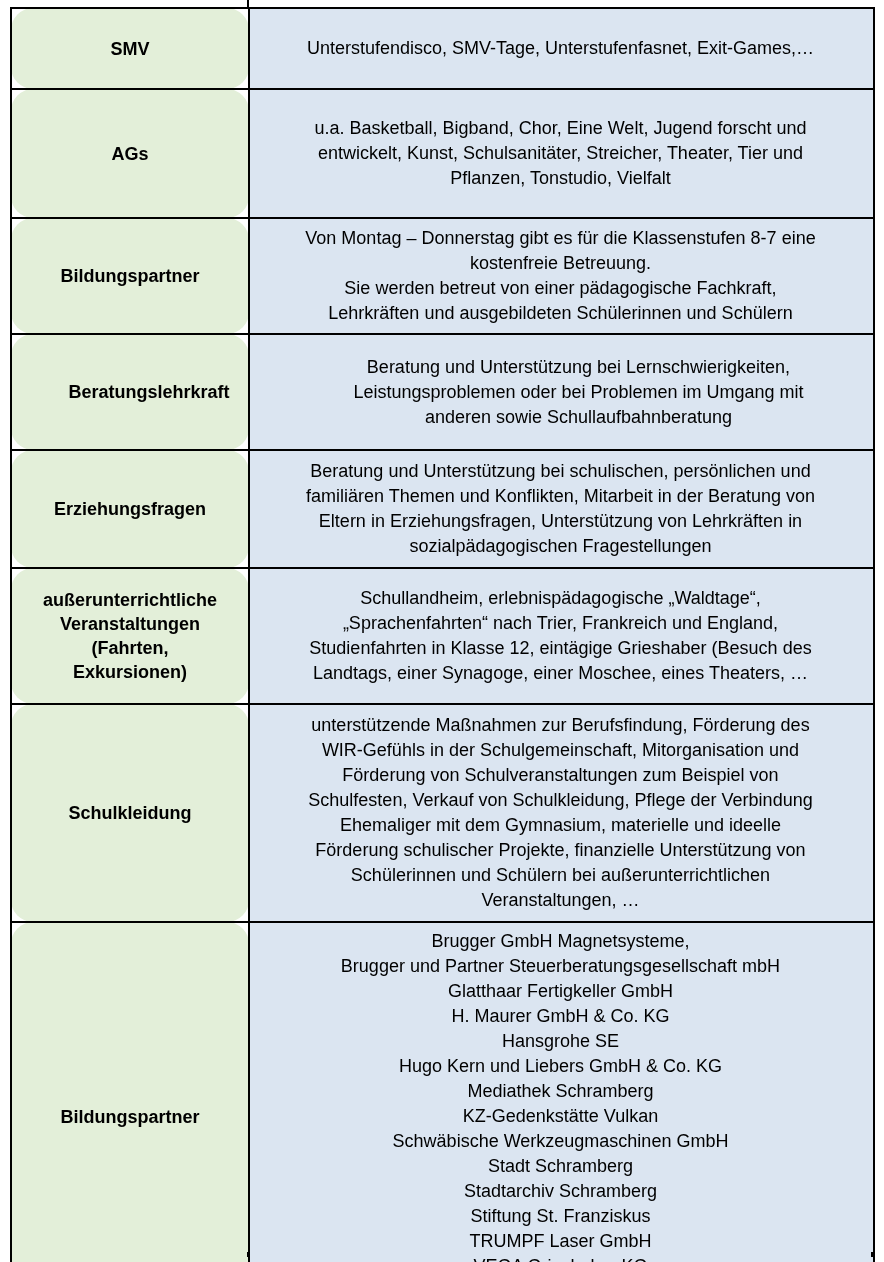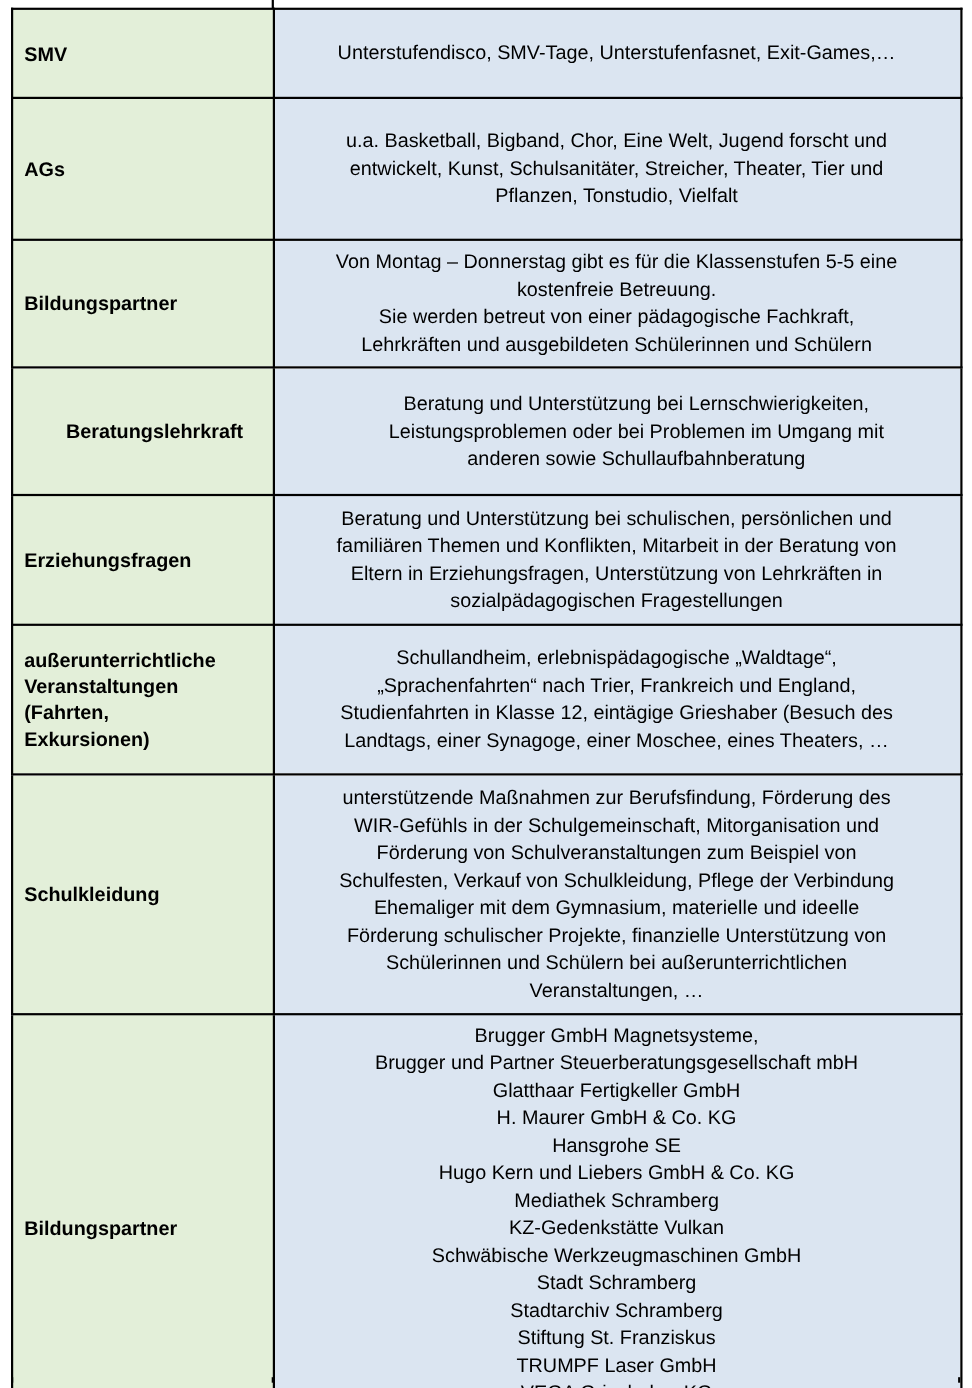--- a/index.html
+++ b/index.html
@@ -27,23 +27,24 @@
   table.info-table td {
     border: 2px solid var(--border_color, #000000);
     vertical-align: middle;
     white-space: pre-line;
     font-size: 18px;
     overflow: hidden;
   }
   td.label-cell {
     background: var(--label_bg, #e3efd9);
     font-weight: bold;
-    text-align: left;
+    text-align: center;
     line-height: 24px;
     padding: 4px 10px;
+    border-radius: 22px;
   }
   td.content-cell {
     background: var(--content_bg, #dbe5f1);
     text-align: center;
     line-height: 25px;
     padding: 4px 14px 4px 12px;
   }
   
   tr.r0 td { height: 71px;  }
   tr.r1 td { height: 119px; }
@@ -83,21 +84,21 @@
         <td class="content-cell">Unterstufendisco, SMV-Tage, Unterstufenfasnet, Exit-Games,…</td>
       </tr>
       <tr class="r1">
         <td class="label-cell">AGs</td>
         <td class="content-cell">u.a. Basketball, Bigband, Chor, Eine Welt, Jugend forscht und
 entwickelt, Kunst, Schulsanitäter, Streicher, Theater, Tier und
 Pflanzen, Tonstudio, Vielfalt</td>
       </tr>
       <tr class="r2">
         <td class="label-cell">Bildungspartner</td>
-        <td class="content-cell">Von Montag – Donnerstag gibt es für die Klassenstufen 5-5 eine
+        <td class="content-cell">Von Montag – Donnerstag gibt es für die Klassenstufen 8-7 eine
 kostenfreie Betreuung.
 Sie werden betreut von einer pädagogische Fachkraft,
 Lehrkräften und ausgebildeten Schülerinnen und Schülern</td>
       </tr>
       <tr class="r3">
         <td class="label-cell">Beratungslehrkraft</td>
         <td class="content-cell">Beratung und Unterstützung bei Lernschwierigkeiten,
 Leistungsproblemen oder bei Problemen im Umgang mit
 anderen sowie Schullaufbahnberatung</td>
       </tr>

